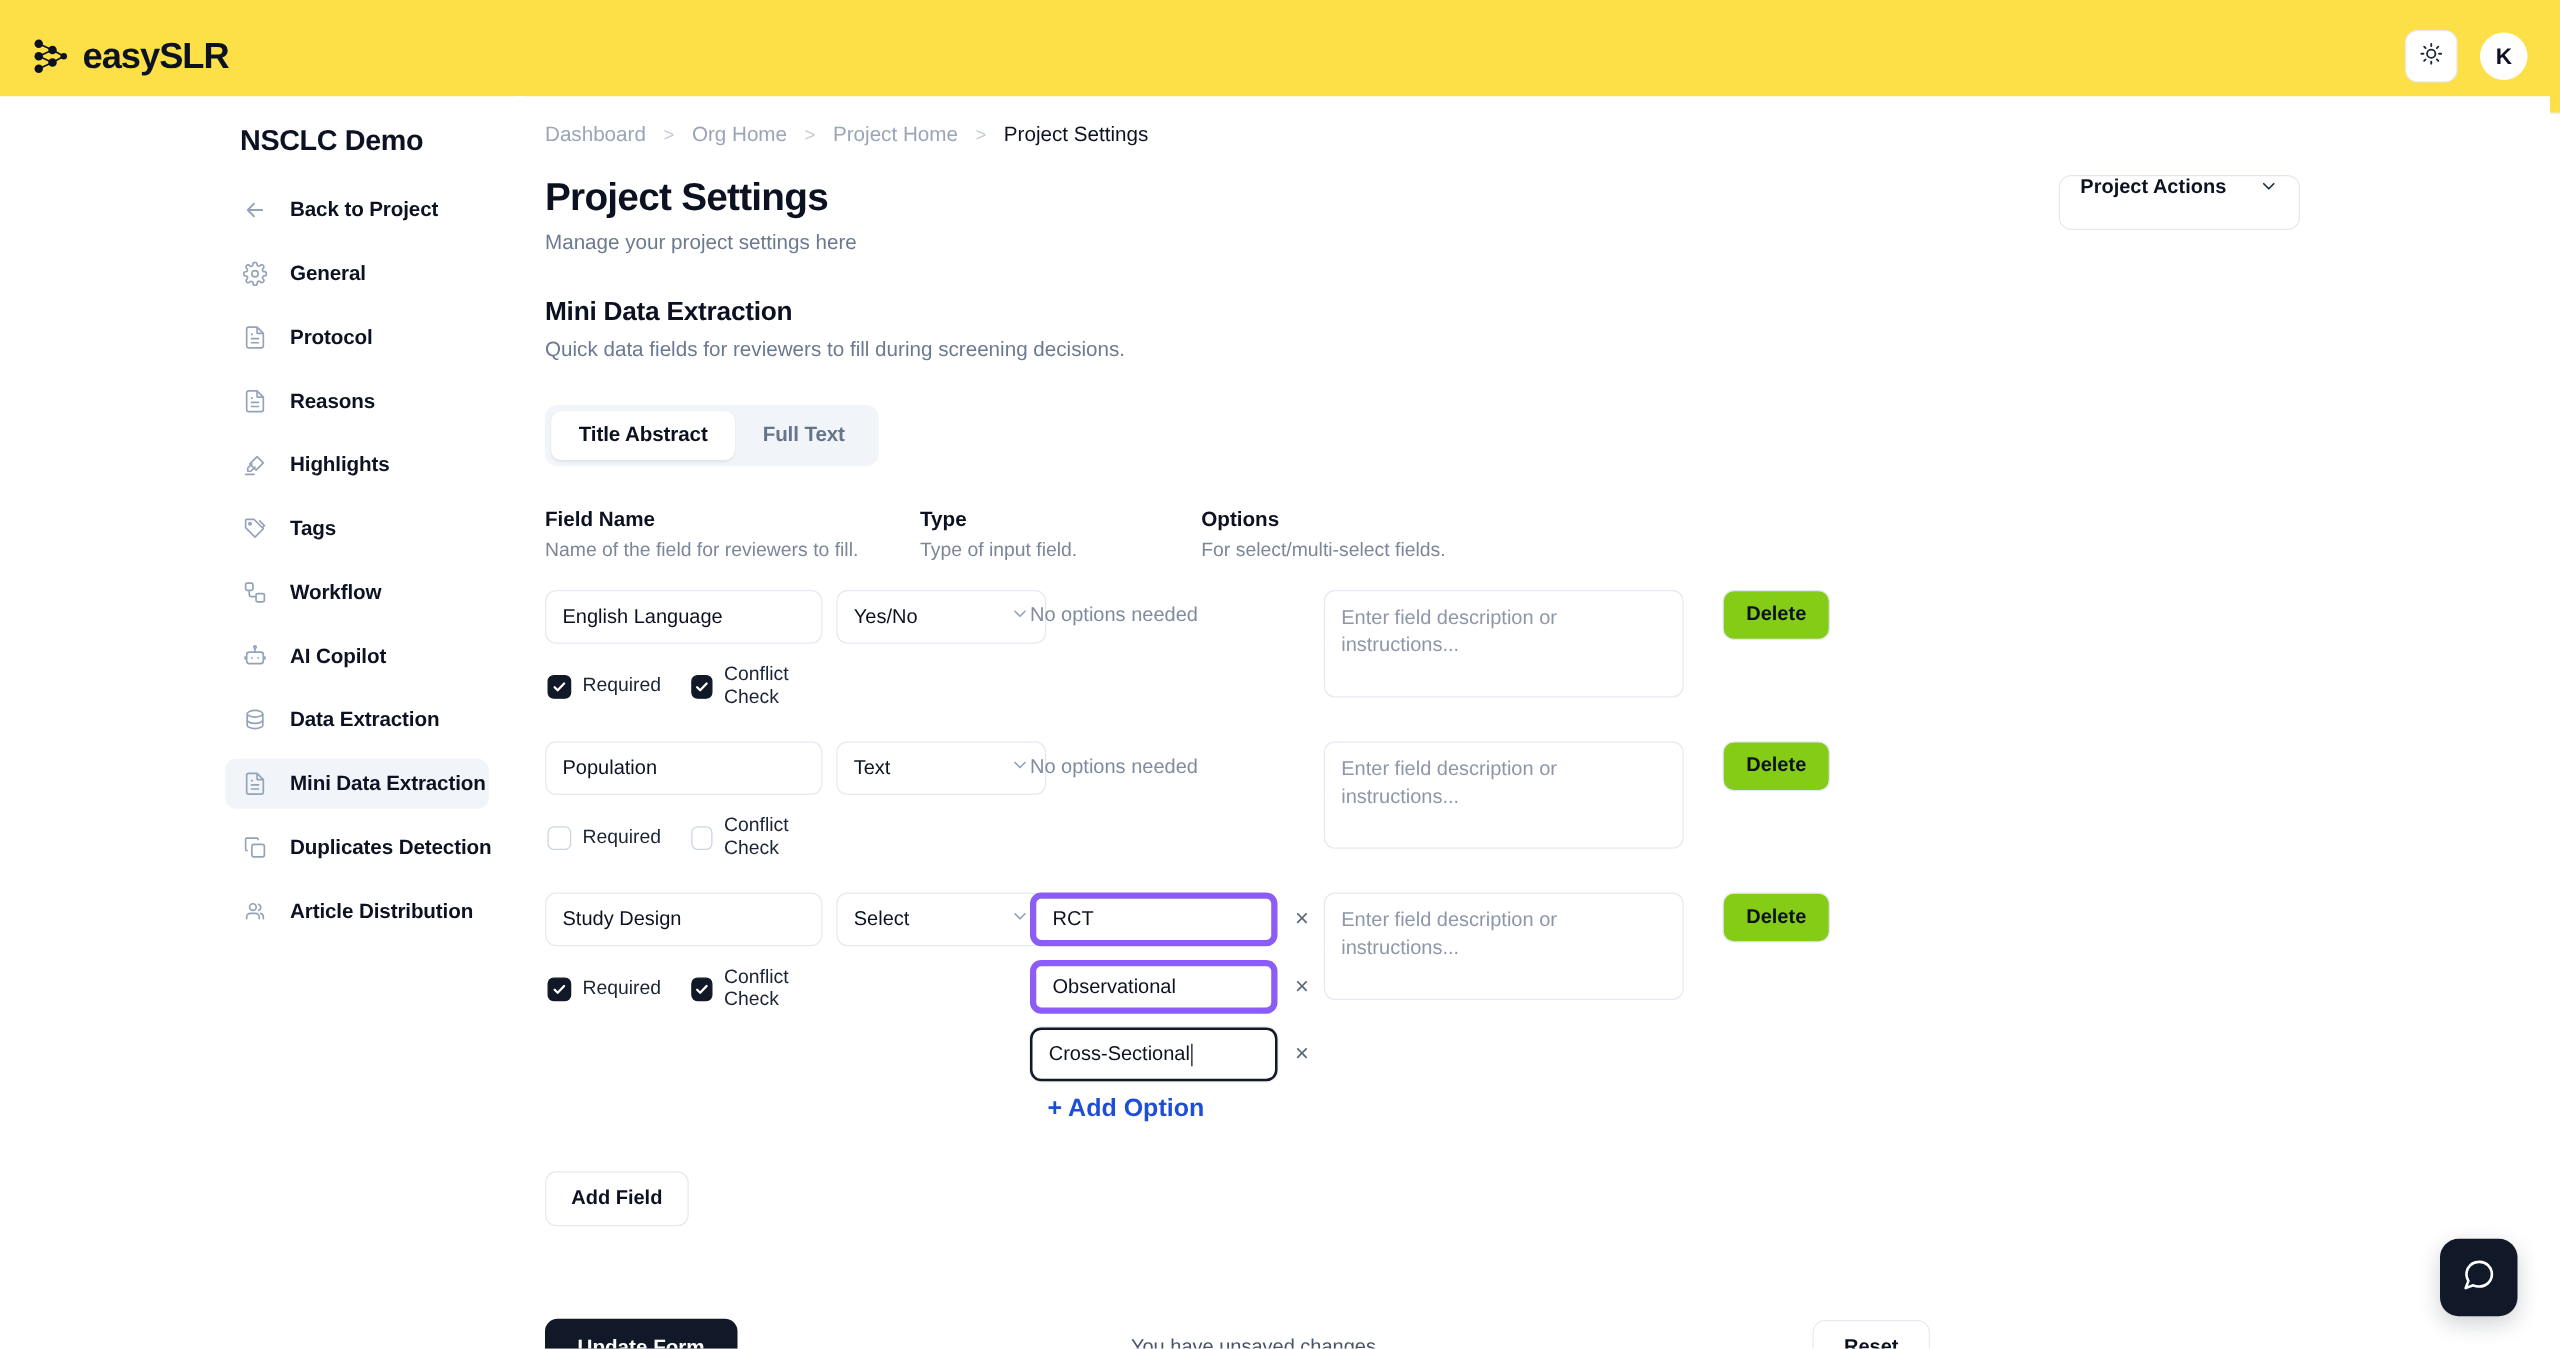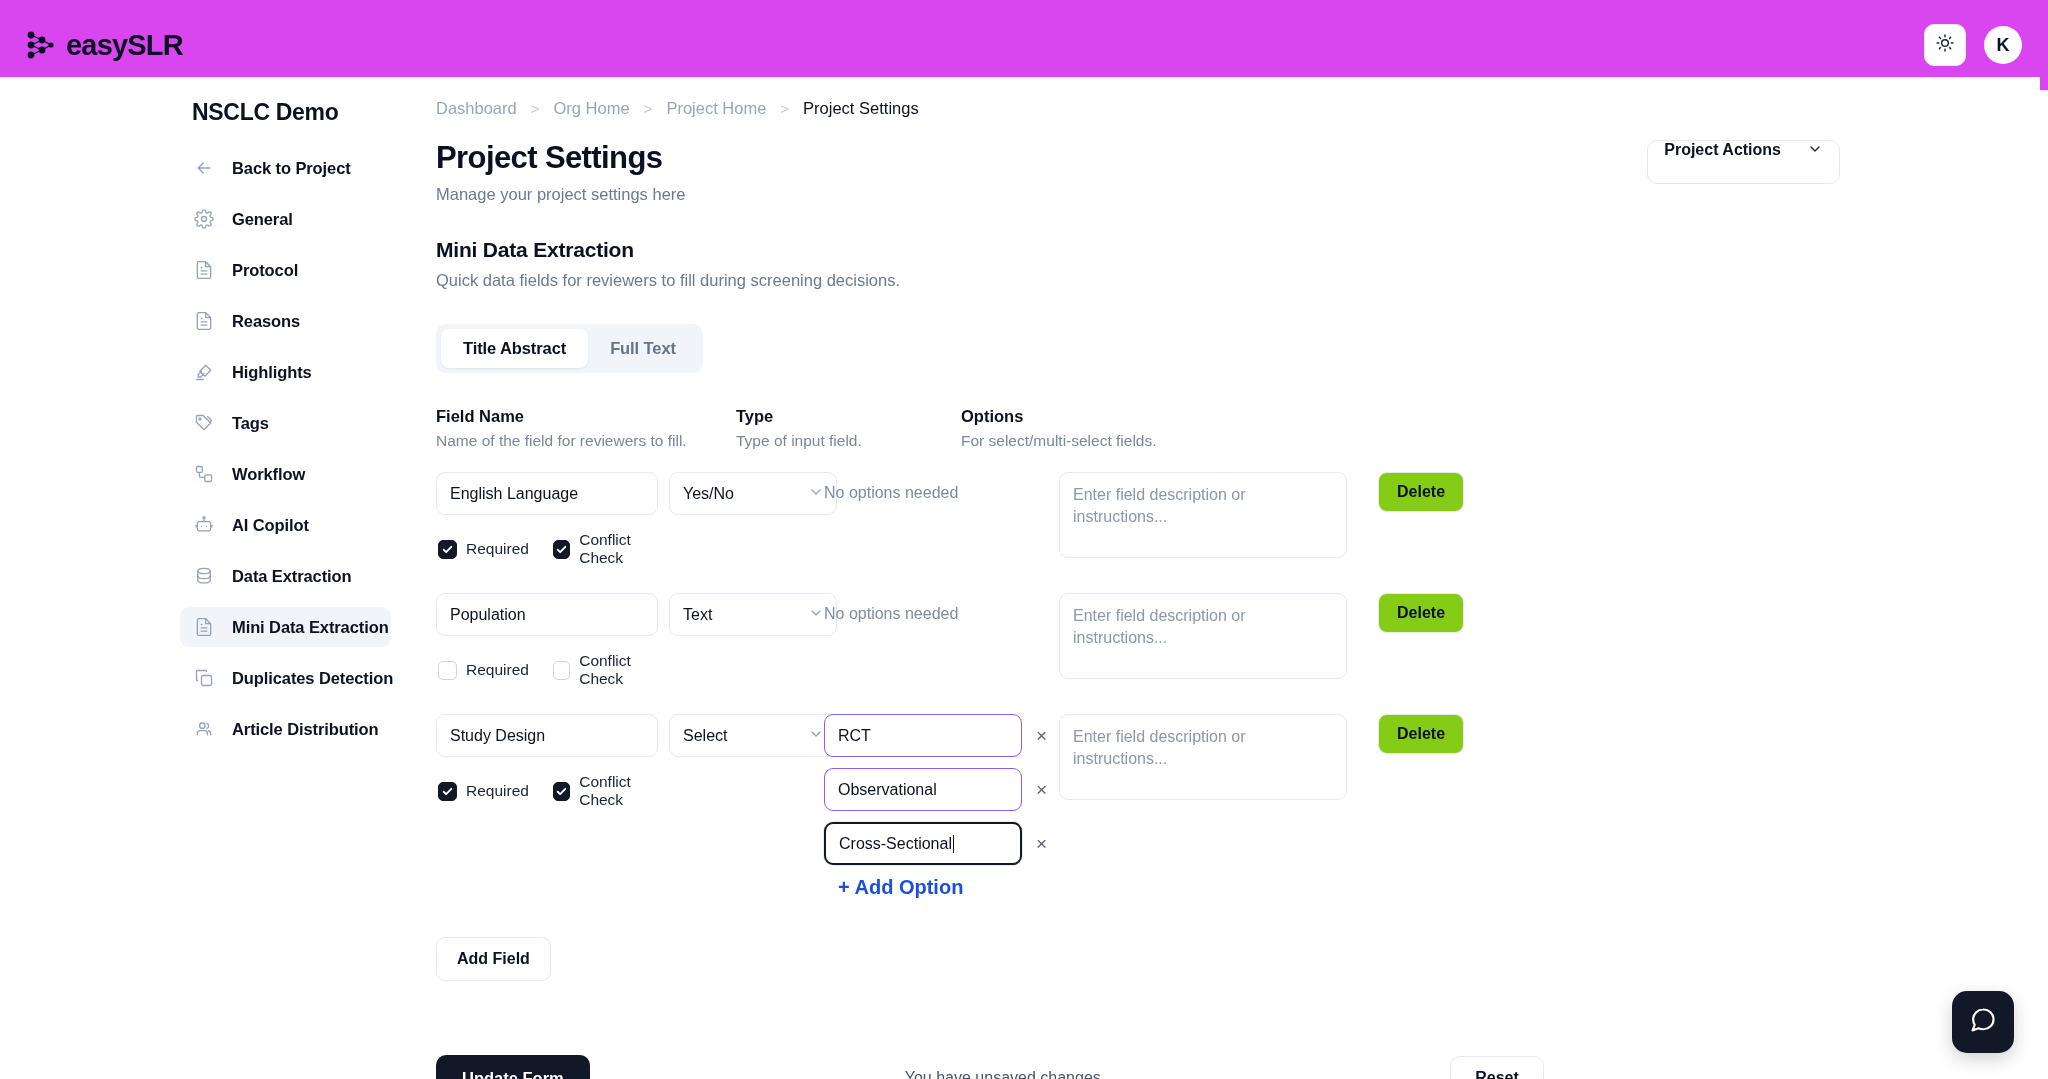--- a/index.html
+++ b/index.html
@@ -8,21 +8,21 @@
     font-family: "Liberation Sans", sans-serif;
     background: #ffffff;
     color: #0f172a;
     overflow: hidden;
   }
   .app { position: relative; width: 2048px; height: 1079px; }
 
   
   .topbar {
     position: absolute; top: 0; left: 0; width: 2048px; height: 91px;
-    background: #d946ef; border-bottom: 1px solid #eef1f5;
+    background: #fde047; border-bottom: 1px solid #eef1f5;
     display: flex; align-items: center; justify-content: space-between;
     padding: 0 26px 0 22px;
   }
   .brand { display: flex; align-items: center; gap: 10px; }
   .brand-logo { width: 34px; height: 34px; display: block; }
   .brand-name {
     font-size: 29px; font-weight: 700; letter-spacing: -0.8px; color: #0c1222;
   }
   .topbar-right { display: flex; align-items: center; gap: 18px; }
   .theme-btn {
@@ -127,21 +127,21 @@
   .select {
     width: 168px; height: 43px; border: 1px solid #e6eaf0; border-radius: 9px; background: #fff;
     display: flex; align-items: center; justify-content: space-between; padding: 0 12px 0 13px;
     font-size: 16px; color: #0c1222;
   }
 
   .col-3 { width: 235px; }
   .noopts { font-size: 16px; color: #7f8b9e; padding-top: 12px; }
   .opt-row { display: flex; align-items: center; gap: 14px; margin-bottom: 11px; }
   .opt-input {
-    width: 198px; height: 43px; border: 1px solid #8b5cf6; border-radius: 9px; background: #fff;
+    width: 198px; height: 43px; border: 5px solid #8b5cf6; border-radius: 9px; background: #fff;
     display: flex; align-items: center; padding: 0 13px; font-size: 16px; color: #0c1222;
   }
   .opt-input.focused { border: 2.4px solid #111827; box-shadow: 0 0 0 1px rgba(17,24,39,.08); }
   .caret { display:inline-block; width:1.5px; height:18px; background:#0c1222; margin-left:1px; }
   .opt-x { font-size: 19px; color: #5b6677; line-height: 1; }
   .add-opt { font-size: 20px; font-weight: 700; color: #1d4ed8; margin-top: 9px; padding-left: 14px; }
 
   .col-4 { width: 300px; }
   .textarea {
     width: 288px; height: 86px; border: 1px solid #e6eaf0; border-radius: 9px; background: #fff;

